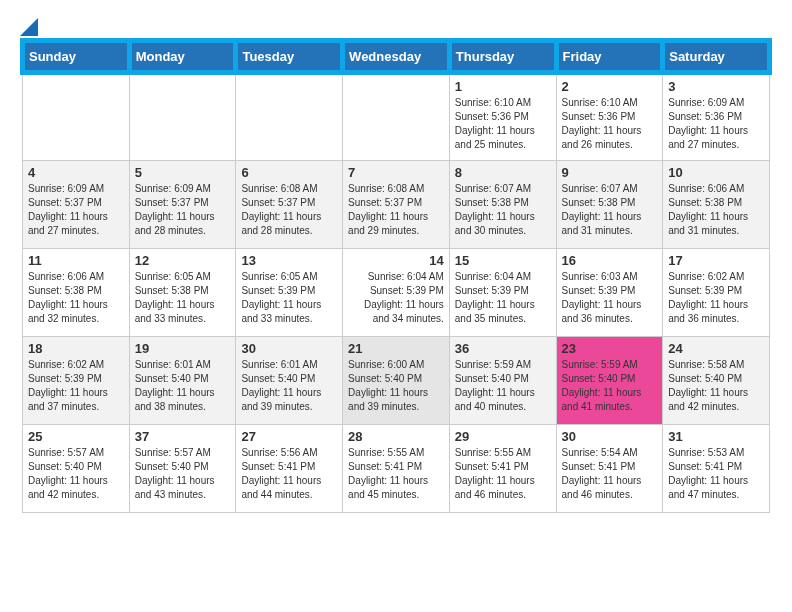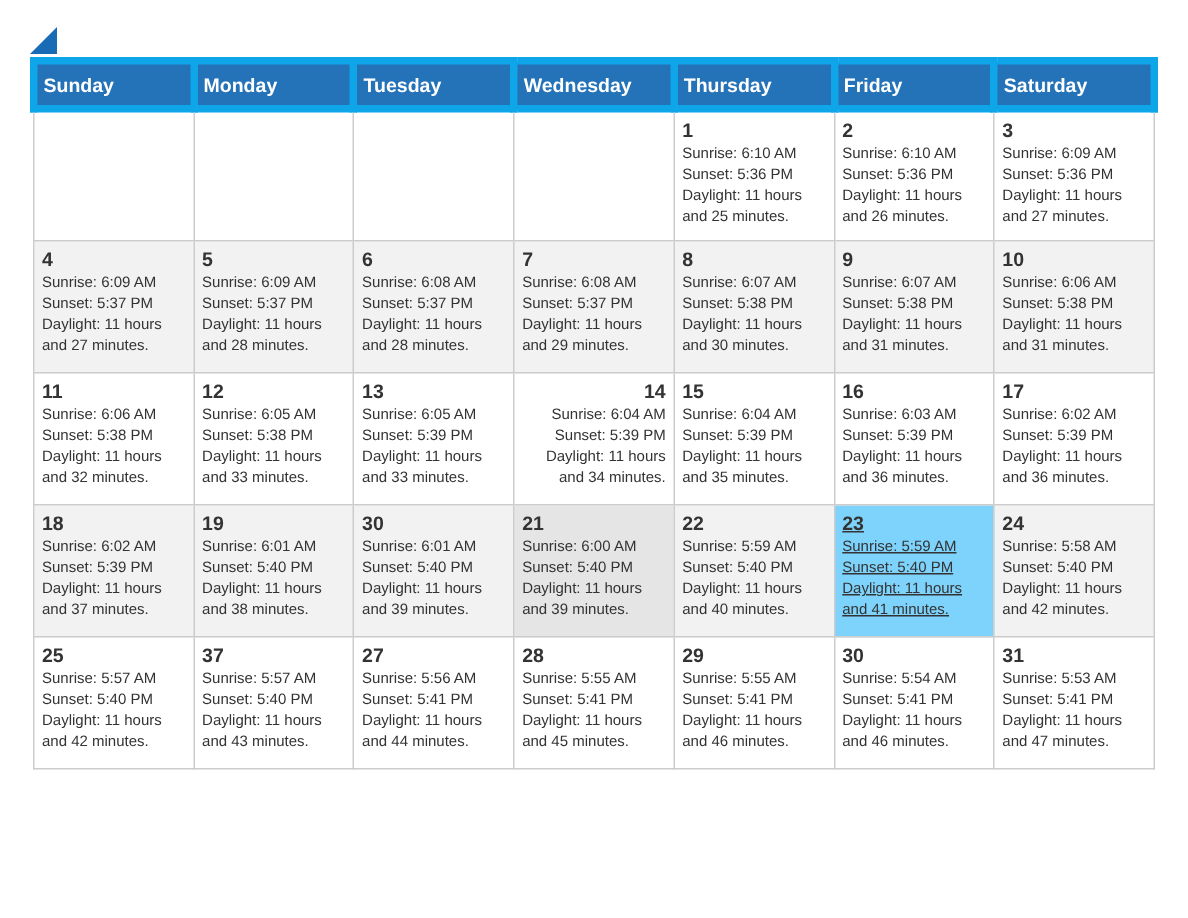--- a/index.html
+++ b/index.html
@@ -218,24 +218,24 @@
         </td>
         <td style="background: rgb(242, 242, 242);">
           <div class="day-number">30</div>
           <div class="day-info">Sunrise: 6:01 AM<br>Sunset: 5:40 PM<br>Daylight: 11 hours<br>and 39 minutes.</div>
         </td>
         <td style="background: #e5e5e5;">
           <div class="day-number">21</div>
           <div class="day-info">Sunrise: 6:00 AM<br>Sunset: 5:40 PM<br>Daylight: 11 hours<br>and 39 minutes.</div>
         </td>
         <td style="background: rgb(242, 242, 242);">
-          <div class="day-number">22</div>
+          <div class="day-number">36</div>
           <div class="day-info">Sunrise: 5:59 AM<br>Sunset: 5:40 PM<br>Daylight: 11 hours<br>and 40 minutes.</div>
         </td>
-        <td style="background: #7dd3fc; text-decoration: underline;">
+        <td style="background: #ec4899;">
           <div class="day-number">23</div>
           <div class="day-info">Sunrise: 5:59 AM<br>Sunset: 5:40 PM<br>Daylight: 11 hours<br>and 41 minutes.</div>
         </td>
         <td style="background: rgb(242, 242, 242);">
           <div class="day-number">24</div>
           <div class="day-info">Sunrise: 5:58 AM<br>Sunset: 5:40 PM<br>Daylight: 11 hours<br>and 42 minutes.</div>
         </td>
       </tr>
       <tr>
         <td style="background: rgb(255, 255, 255);">

